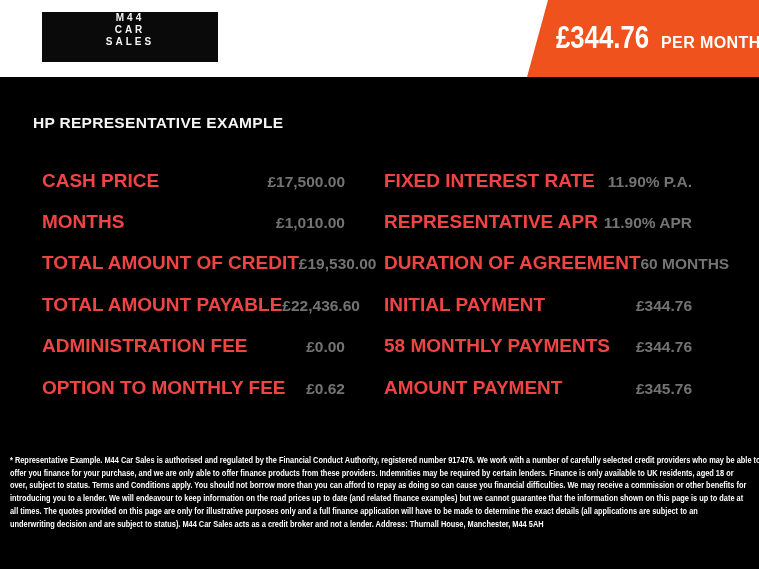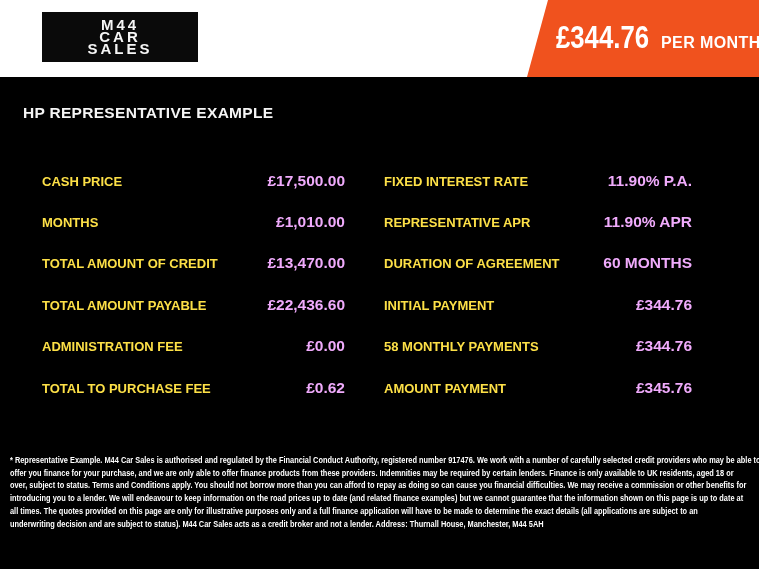--- a/index.html
+++ b/index.html
@@ -3,48 +3,48 @@
 <meta charset="utf-8">
 <style>
   html,body{margin:0;padding:0;background:#222;}
   .page{
     position:relative;width:759px;height:569px;background:#000;
     font-family:"Liberation Sans",sans-serif;overflow:hidden;
   }
   
   .header{position:absolute;top:0;left:0;width:759px;height:77px;background:#ffffff;}
   .logo-box{
-    position:absolute;left:42px;top:12px;width:156px;height:50px;background:#0a0a0a;
-    display:flex;flex-direction:column;align-items:center;justify-content:center;
-    color:#f5f5f5;font-size:15px;font-weight:bold;letter-spacing:3px;line-height:12px;
+    position:absolute;left:42px;top:12px;width:176px;height:50px;background:#0a0a0a;
+    display:flex;flex-direction:column;align-items:center;justify-content:flex-start;
+    color:#f5f5f5;font-size:10px;font-weight:bold;letter-spacing:3px;line-height:12px;
   }
   .ribbon{
     position:absolute;right:0;top:0;width:232px;height:77px;background:#f0521e;
     clip-path:polygon(21px 0,100% 0,100% 100%,0 100%);
   }
   .price{
     position:absolute;left:29px;top:20px;color:#fff;font-weight:bold;font-size:31px;
     transform:scaleX(0.83);transform-origin:0 50%;letter-spacing:0px;white-space:nowrap;
   }
   .per-month{
     position:absolute;left:134px;top:34px;color:#fff;font-weight:bold;font-size:16px;
     letter-spacing:0.4px;white-space:nowrap;
   }
   
   .page-title{
-    position:absolute;left:19px;top:100px;margin:4px;color:#f5f5f5;
+    position:absolute;left:19px;top:100px;margin:14px;color:#f5f5f5;
     font-size:15.5px;font-weight:bold;letter-spacing:0.3px;
   }
   
   .table{position:absolute;left:42px;top:160px;width:678px;}
   .row{display:flex;height:41.4px;align-items:center;}
   .pair{width:303px;display:flex;justify-content:space-between;align-items:baseline;}
   .pair.right{width:308px;margin-left:39px;}
-  .flabel{color:#fde047;font-size:13px;font-weight:bold;white-space:nowrap;}
-  .fvalue{color:#f0abfc;font-size:15.5px;font-weight:bold;white-space:nowrap;}
+  .flabel{color:#ef4444;font-size:19px;font-weight:bold;white-space:nowrap;}
+  .fvalue{color:#737373;font-size:15.5px;font-weight:bold;white-space:nowrap;}
   
   .legal{
     position:absolute;left:10px;top:454px;width:880px;
     transform:scaleX(0.84);transform-origin:0 0;
     color:#ffffff;font-size:8.8px;font-weight:bold;line-height:12.7px;
   }
   .legal-line{white-space:nowrap;}
 </style>
 </head>
 <body>
@@ -85,21 +85,21 @@
       </div>
       <div class="pair right">
         <span class="flabel">REPRESENTATIVE APR</span>
         <span class="fvalue">11.90% APR</span>
       </div>
     </div>
 
     <div class="row">
       <div class="pair">
         <span class="flabel">TOTAL AMOUNT OF CREDIT</span>
-        <span class="fvalue">£13,470.00</span>
+        <span class="fvalue">£19,530.00</span>
       </div>
       <div class="pair right">
         <span class="flabel">DURATION OF AGREEMENT</span>
         <span class="fvalue">60 MONTHS</span>
       </div>
     </div>
 
     <div class="row">
       <div class="pair">
         <span class="flabel">TOTAL AMOUNT PAYABLE</span>
@@ -117,21 +117,21 @@
         <span class="fvalue">£0.00</span>
       </div>
       <div class="pair right">
         <span class="flabel">58 MONTHLY PAYMENTS</span>
         <span class="fvalue">£344.76</span>
       </div>
     </div>
 
     <div class="row">
       <div class="pair">
-        <span class="flabel">TOTAL TO PURCHASE FEE</span>
+        <span class="flabel">OPTION TO MONTHLY FEE</span>
         <span class="fvalue">£0.62</span>
       </div>
       <div class="pair right">
         <span class="flabel">AMOUNT PAYMENT</span>
         <span class="fvalue">£345.76</span>
       </div>
     </div>
 
   </div>
 

